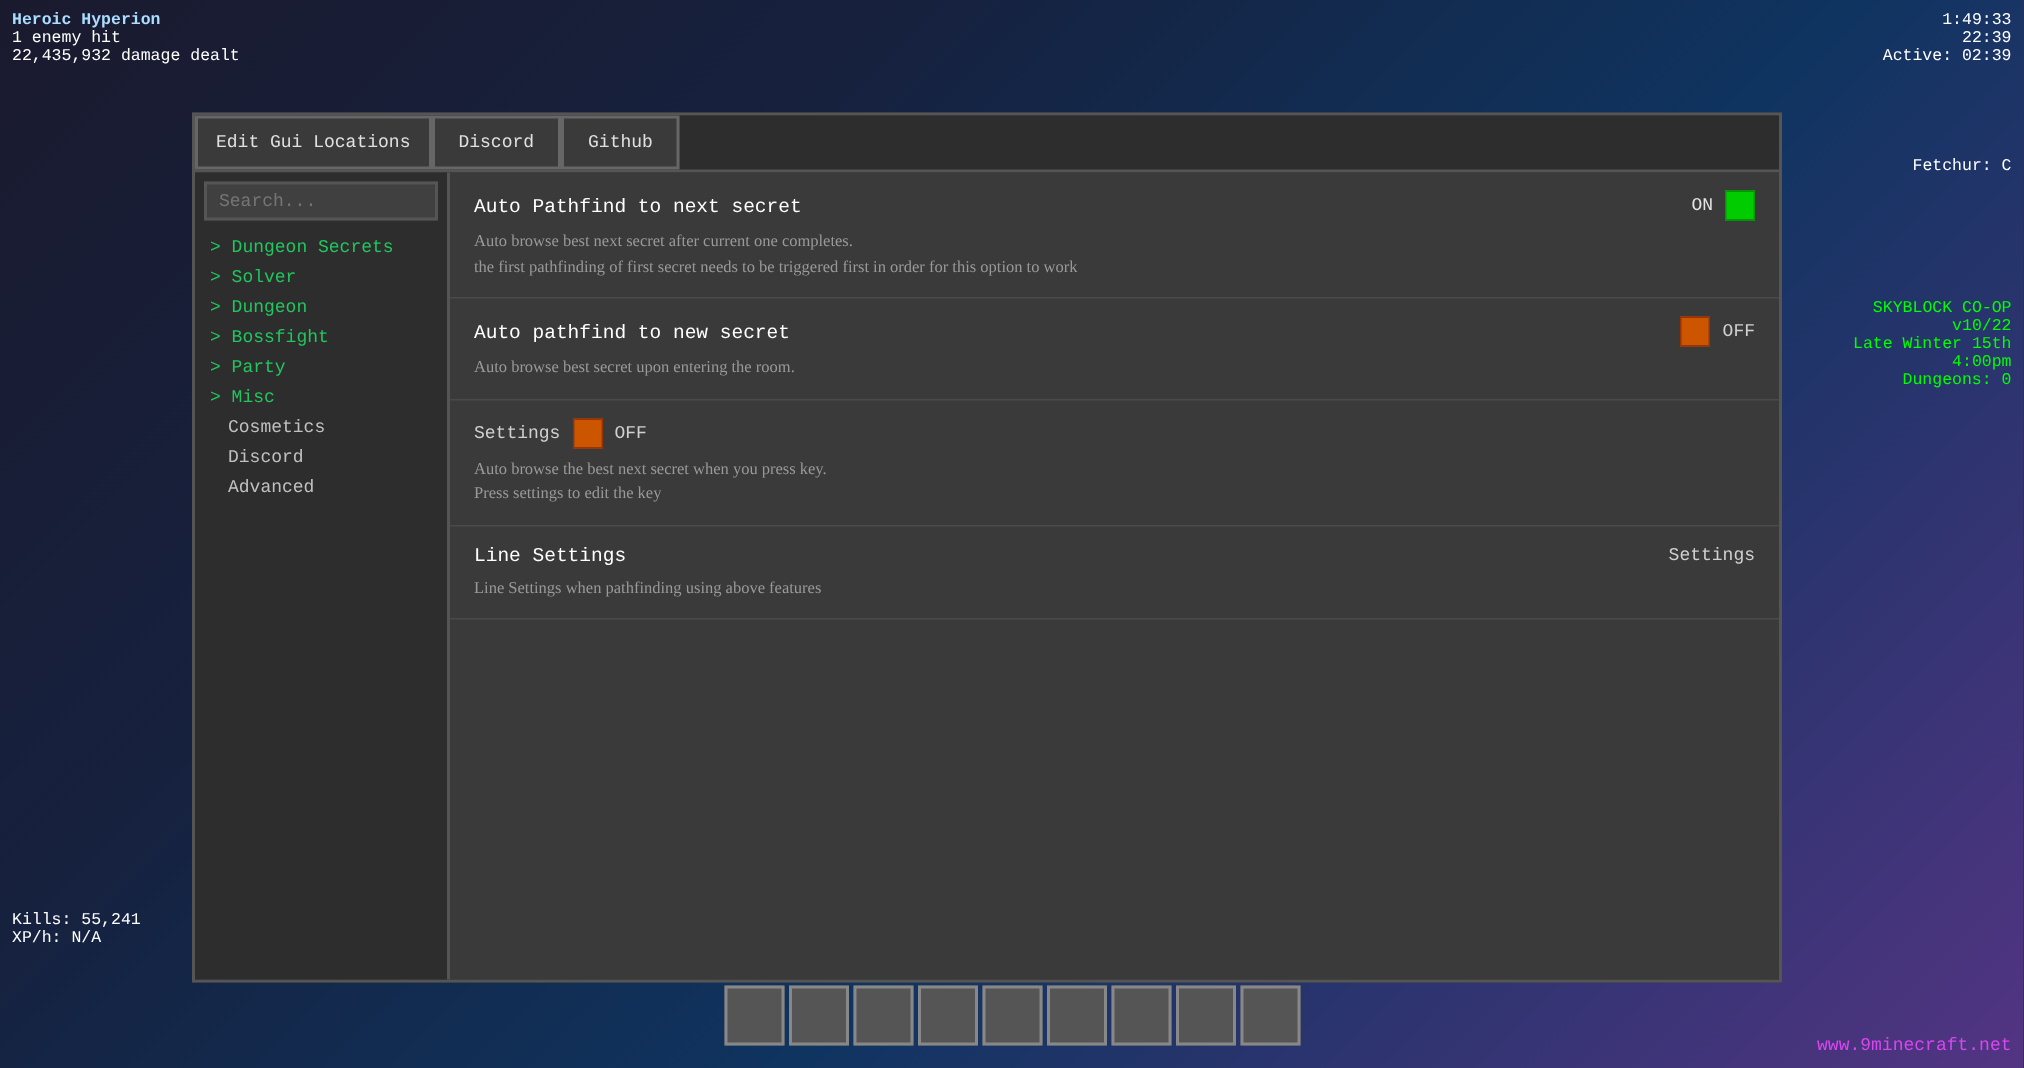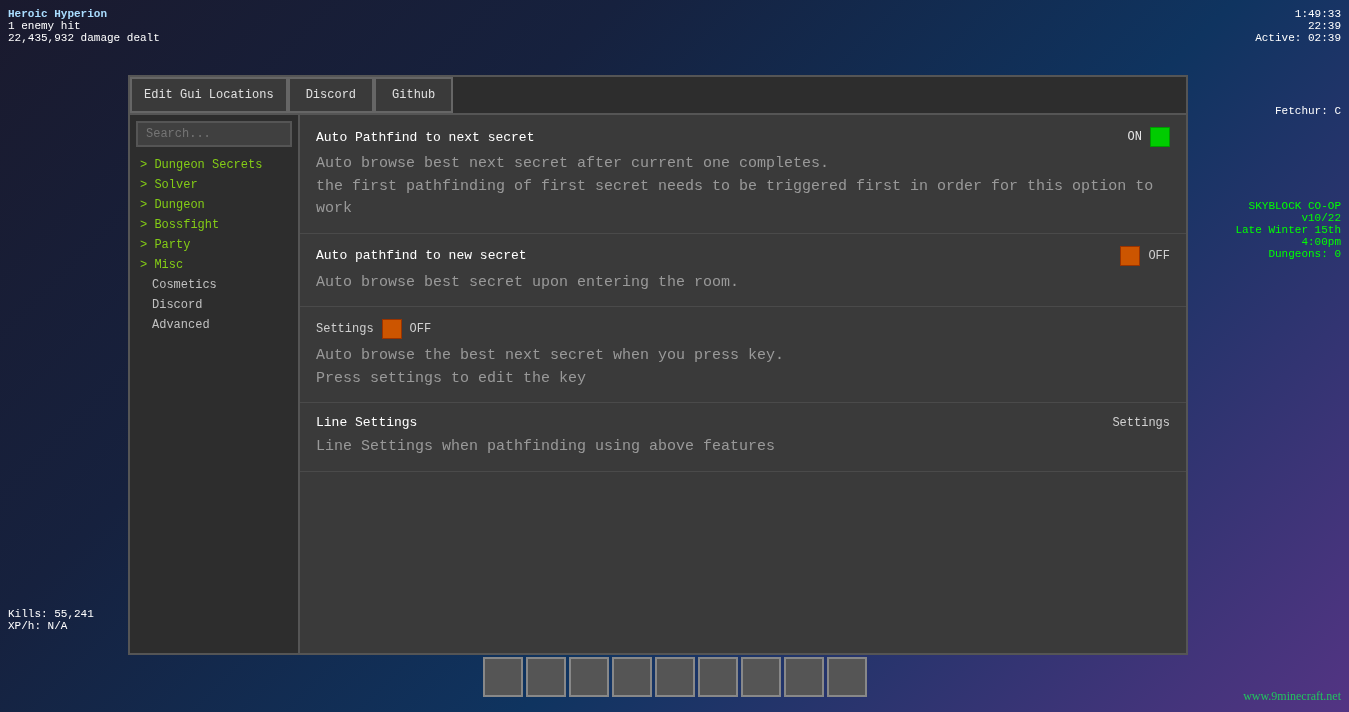--- a/index.html
+++ b/index.html
@@ -135,21 +135,21 @@
       background: #404040;
       border: 2px solid #555;
       color: #aaa;
       padding: 4px 8px;
       font-family: 'Courier New', monospace;
       font-size: 12px;
       margin-bottom: 8px;
     }
 
     .nav-item {
-      color: #84cc16;
+      color: #22c55e;
       font-family: 'Courier New', monospace;
       font-size: 12px;
       padding: 3px 4px;
       cursor: pointer;
       display: block;
     }
 
     .nav-item.sub {
       padding-left: 16px;
       color: #c0c0c0;
@@ -176,22 +176,22 @@
     }
 
     .setting-title {
       color: #ffffff;
       font-family: 'Courier New', monospace;
       font-size: 13px;
     }
 
     .setting-desc {
       color: #999;
-      font-family: Liberation Mono, monospace;
-      font-size: 15px;
+      font-family: Liberation Serif, serif;
+      font-size: 11px;
       line-height: 1.5;
     }
 
     .toggle-on {
       display: flex;
       align-items: center;
       gap: 6px;
     }
 
     .toggle-label {
@@ -230,22 +230,22 @@
     .right-controls {
       display: flex;
       align-items: center;
       gap: 8px;
     }
 
     .watermark {
       position: absolute;
       bottom: 8px;
       right: 8px;
-      color: #22c55e;
-      font-family: Liberation Serif, serif;
+      color: #d946ef;
+      font-family: Liberation Mono, monospace;
       font-size: 12px;
       z-index: 2;
     }
   </style>
 </head>
 <body>
 
 <div class="game-bg"></div>
 
 <div class="hud-topleft">

